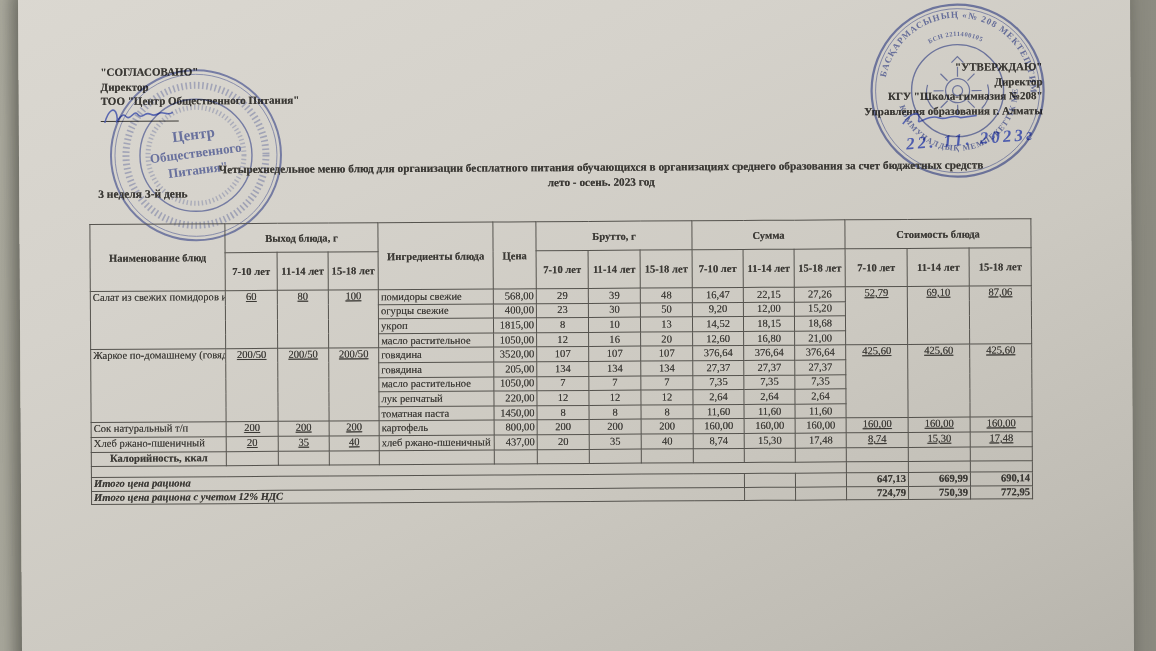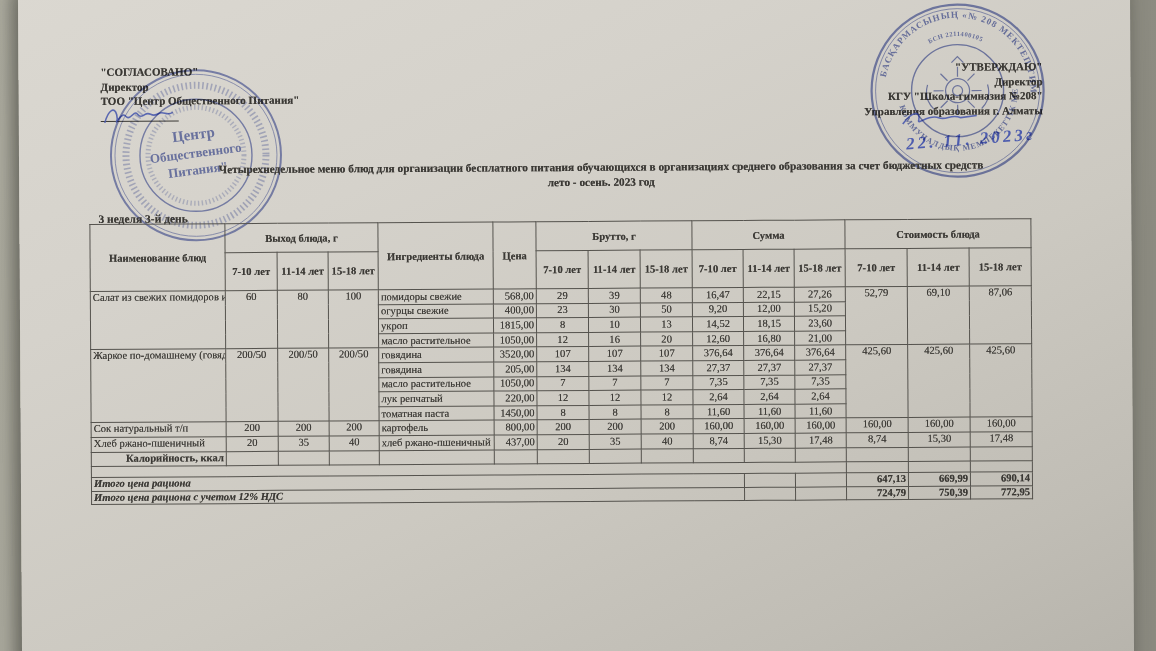--- a/index.html
+++ b/index.html
@@ -20,40 +20,40 @@
   .approval-right{right:88px;top:78px;text-align:right;}
   .sig-line{display:inline-block;border-bottom:1.4px solid #3b3935;min-width:78px;height:12px;position:relative;}
   .stamp{position:absolute;mix-blend-mode:multiply;opacity:.85;}
   .handdate{
     position:absolute;right:96px;top:148px;
     font-style:italic;font-size:17px;letter-spacing:3px;color:#4d5cae;
     transform:rotate(-4deg);font-weight:bold;white-space:nowrap;
   }
   .title-block{position:absolute;left:70px;top:176px;width:1024px;text-align:center;
     font-size:11.3px;font-weight:bold;line-height:15px;}
-  .week-label{position:absolute;left:79px;top:226px;font-size:11.5px;font-weight:bold;}
+  .week-label{position:absolute;left:79px;top:201px;font-size:11.5px;font-weight:bold;}
   table.menu{
     position:absolute;left:70px;top:237px;width:941px;
     border-collapse:collapse;table-layout:fixed;
     font-size:10.6px;color:#3b3935;
   }
   table.menu th,table.menu td{
     border:1px solid #55534e;padding:0 2px;overflow:hidden;white-space:nowrap;
     text-shadow:0 0 .5px rgba(59,57,53,.7);
   }
   table.menu th{font-weight:bold;text-align:center;}
   tr.hdr1 th{height:28px;}
   tr.hdr2 th{height:37px;}
   table.menu td{height:13.6px;line-height:12px;}
   td.dish-name{text-align:left;vertical-align:top;white-space:normal;line-height:12.5px;padding-top:1px;}
-  td.top{vertical-align:top;padding-top:1px;}
+  td.top{vertical-align:top;padding-top:1px;text-decoration:underline;}
   td.c{text-align:center;}
   td.r{text-align:right;padding-right:4px;}
   td.ing{text-align:left;}
-  td.kcal{font-weight:bold;text-align:right;}
+  td.kcal{font-weight:bold;text-align:center;}
   tr.spacer td{height:10px;}
   tr.total td{height:12.5px;}
   td.total-label{font-weight:bold;font-style:italic;text-align:left;}
   td.b{font-weight:bold;}
   .sigsvg{position:absolute;}
 </style>
 </head>
 <body>
 
 <div class="paper">
@@ -218,21 +218,21 @@
           <td class="c">15,20</td>
         </tr>
         <tr>
           <td class="ing">укроп</td>
           <td class="r">1815,00</td>
           <td class="c">8</td>
           <td class="c">10</td>
           <td class="c">13</td>
           <td class="c">14,52</td>
           <td class="c">18,15</td>
-          <td class="c">23,60</td>
+          <td class="c">18,68</td>
         </tr>
         <tr>
           <td class="ing">масло растительное</td>
           <td class="r">1050,00</td>
           <td class="c">12</td>
           <td class="c">16</td>
           <td class="c">20</td>
           <td class="c">12,60</td>
           <td class="c">16,80</td>
           <td class="c">21,00</td>

